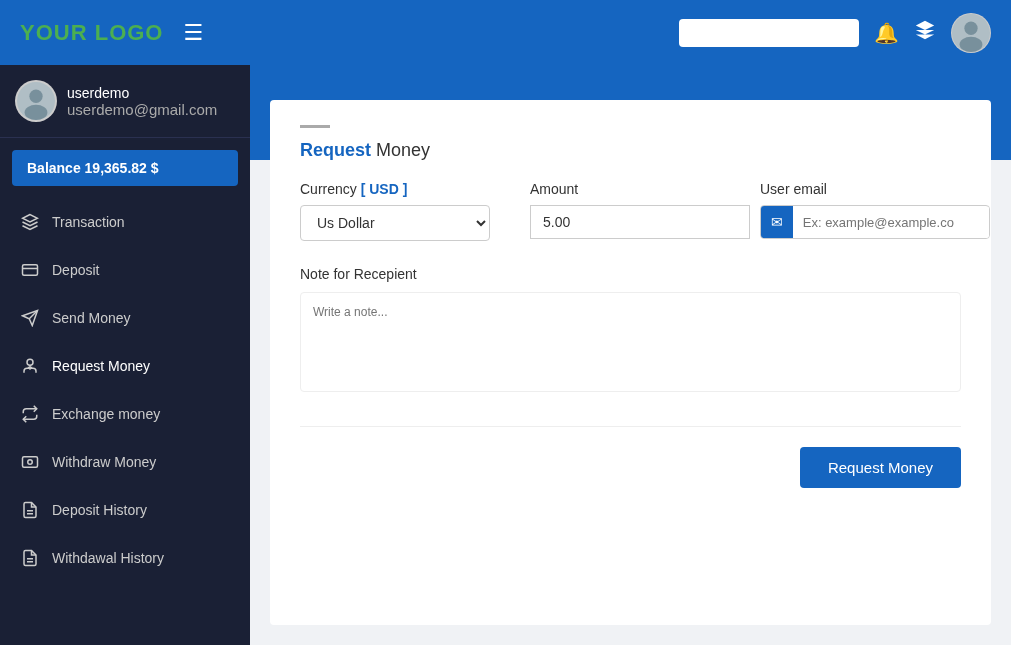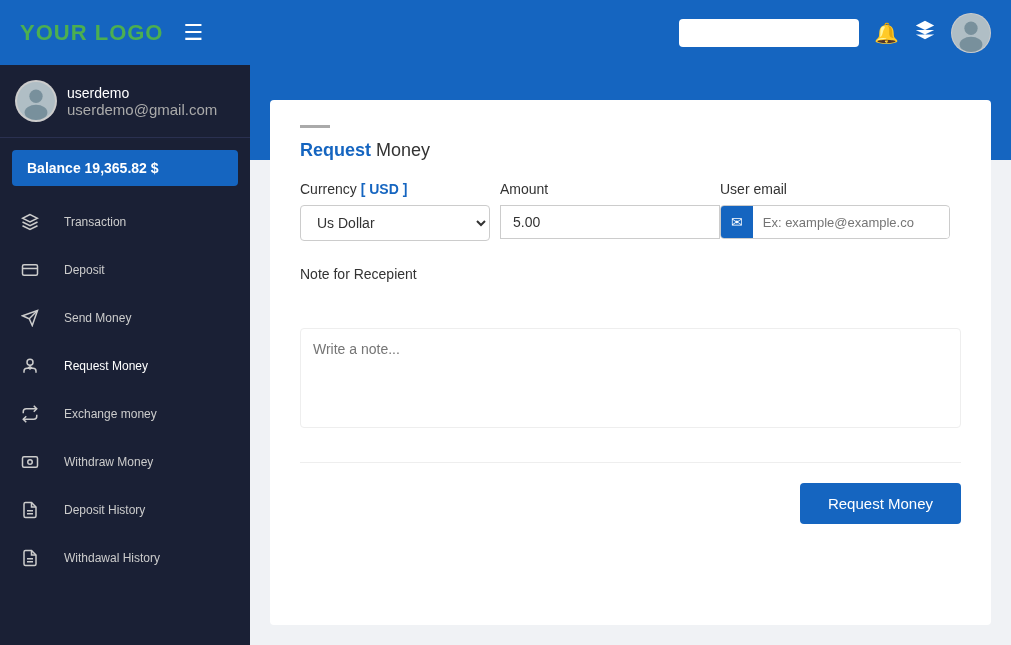--- a/index.html
+++ b/index.html
@@ -111,25 +111,25 @@
       padding: 10px 15px;
       font-size: 14px;
       font-weight: bold;
       cursor: pointer;
       text-align: left;
       width: calc(100% - 24px);
     }
     .nav-item {
       display: flex;
       align-items: center;
-      gap: 24px;
+      gap: 12px;
       padding: 14px 20px;
       color: #ccc;
       cursor: pointer;
-      font-size: 12px;
+      font-size: 14px;
       transition: background 0.2s;
     }
     .nav-item.active { color: white; }
     .nav-icon-small {
       width: 20px;
       height: 20px;
       display: flex;
       align-items: center;
       justify-content: center;
       font-size: 16px;
@@ -165,20 +165,21 @@
       color: #333;
     }
     .page-title .highlight {
       color: #1565C0;
       font-weight: bold;
     }
 
     
     .form-row {
       display: flex;
+      gap: 30px;
       margin-bottom: 25px;
       align-items: flex-start;
     }
     .form-group {
       display: flex;
       flex-direction: column;
       gap: 8px;
     }
     .form-group.currency { min-width: 200px; }
     .form-group.amount { min-width: 200px; }
@@ -245,26 +246,25 @@
       color: #333;
       font-weight: 500;
       margin-bottom: 10px;
     }
     .note-textarea {
       width: 100%;
       height: 100px;
       border: 1px solid #eee;
       border-radius: 4px;
       padding: 12px;
-      font-size: 14px;
+      font-size: 12px;
       color: #aaa;
       resize: none;
       outline: none;
       font-family: Arial, sans-serif;
-      margin-top: 36px;
     }
 
     .form-divider {
       border: none;
       border-top: 1px solid #eee;
       margin: 20px 0;
     }
 
     .form-footer {
       display: flex;

